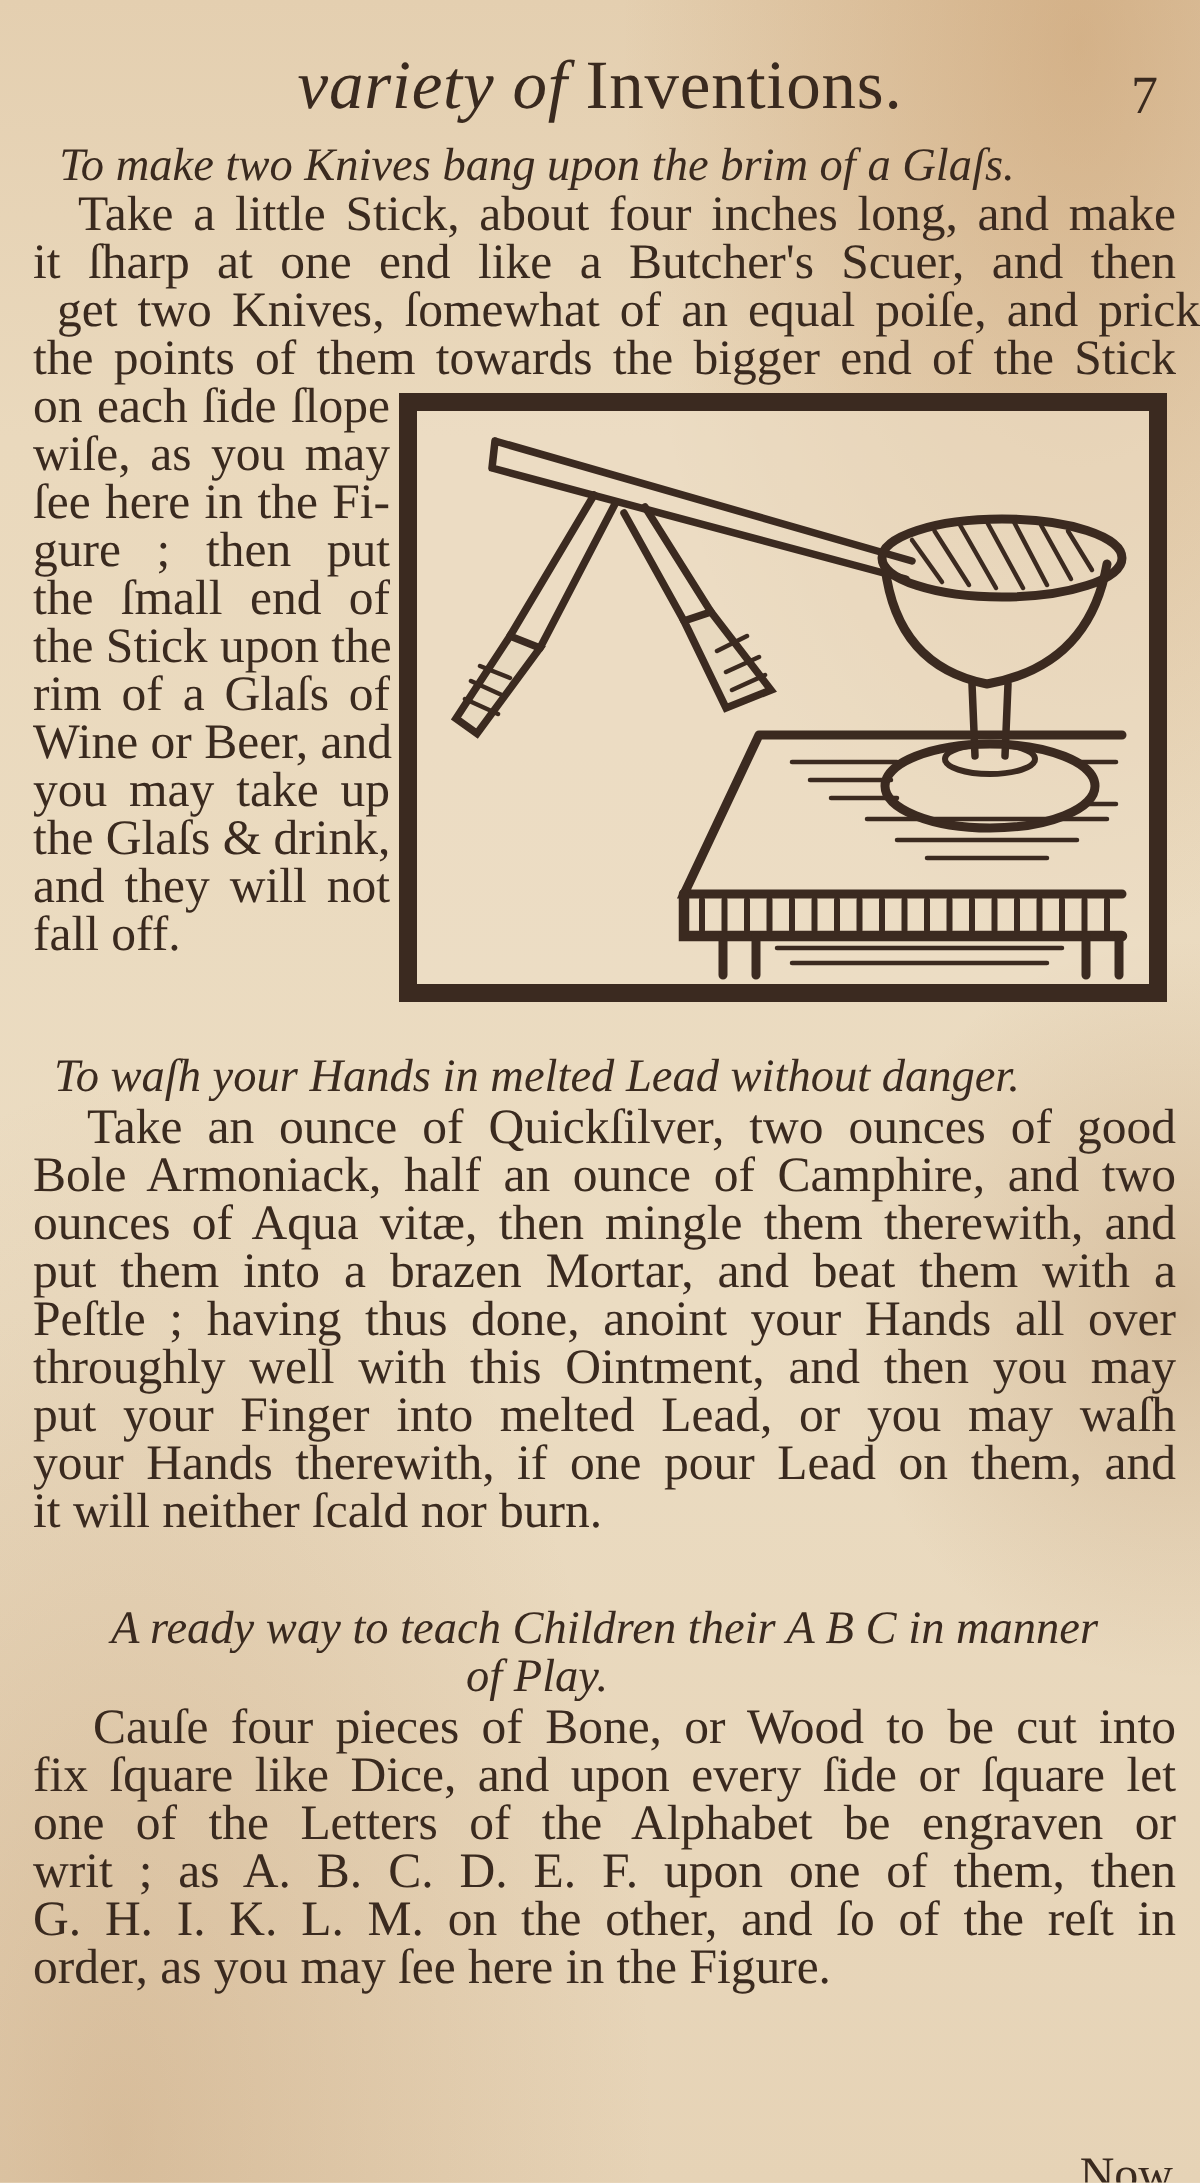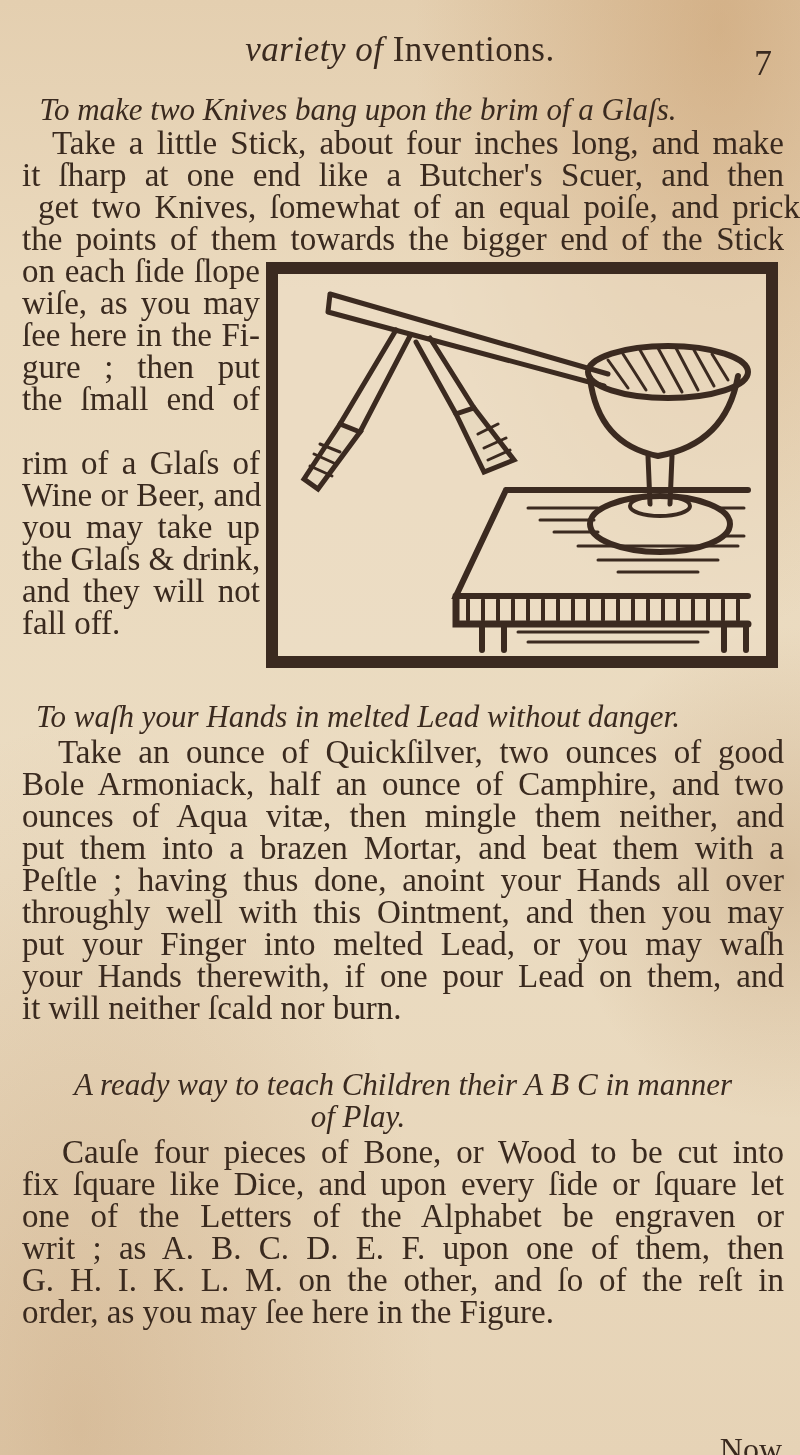--- a/index.html
+++ b/index.html
@@ -11,21 +11,21 @@
       radial-gradient(ellipse at 10% 98%, rgba(170,120,70,0.25) 0%, rgba(170,120,70,0) 35%),
       radial-gradient(ellipse at 98% 60%, rgba(160,110,60,0.25) 0%, rgba(160,110,60,0) 20%),
       linear-gradient(180deg, #e4cfb0 0%, #ead9bd 20%, #ebdcc2 60%, #e6d3b6 100%);
     font-family:"Liberation Serif","DejaVu Serif",serif;
     color:#3a2a1f;
     position:relative;
   }
   .page { position:absolute; left:0; top:0; width:800px; height:1455px; }
   .running-head {
     position:absolute; top:30px; left:0; width:800px; text-align:center;
-    font-size:35px; letter-spacing:0.5px;
+    font-size:46px; letter-spacing:0.5px;
   }
   .running-head .it { font-style:italic; }
   .folio { position:absolute; top:42px; right:28px; font-size:36px; }
   .line {
     position:absolute; left:22px; width:762px; white-space:nowrap;
     font-size:33px; line-height:36px; text-align:justify; text-align-last:justify;
   }
   .line.last { text-align-last:left; }
   .heading {
     position:absolute; left:0; width:716px; text-align:center;
@@ -54,20 +54,21 @@
   <div class="line" style="top:125px; left:52px; width:732px;">Take a little Stick, about four inches long, and make</div>
   <div class="line" style="top:157px;">it ſharp at one end like a Butcher's Scuer, and then</div>
   <div class="line" style="top:189px;margin-left:16px;">get two Knives, ſomewhat of an equal poiſe, and prick</div>
   <div class="line" style="top:221px;">the points of them towards the bigger end of the Stick</div>
 
   <div class="line narrow" style="top:253px;">on each ſide ſlope</div>
   <div class="line narrow" style="top:285px;">wiſe, as you may</div>
   <div class="line narrow" style="top:317px;">ſee here in the Fi-</div>
   <div class="line narrow" style="top:381px;">the ſmall end of</div>
   <div class="line narrow" style="top:349px;">gure ; then put</div>
+  <div class="line narrow" style="top:413px;">the Stick upon the</div>
   <div class="line narrow" style="top:445px;">rim of a Glaſs of</div>
   <div class="line narrow" style="top:509px;">you may take up</div>
   <div class="line narrow" style="top:477px;">Wine or Beer, and</div>
   <div class="line narrow" style="top:541px;">the Glaſs &amp; drink,</div>
   <div class="line narrow" style="top:573px;">and they will not</div>
   <div class="line narrow last" style="top:605px;">fall off.</div>
 
   <div class="figure">
     <svg viewBox="0 0 488 382">
       <g stroke="#3b2a20" fill="none" stroke-linecap="round">
@@ -133,21 +134,21 @@
         </g>
         <path d="M204 350 L204 376 M226 350 L226 376 M446 350 L446 376 M468 350 L468 376" stroke-width="6"></path>
         <path d="M240 358 L430 358 M250 368 L420 368" stroke-width="3"></path>
       </g>
     </svg>
   </div>
 
   <div class="heading" style="top:700px;">To waſh your Hands in melted Lead without danger.</div>
   <div class="line" style="top:734px; left:58px; width:726px;">Take an ounce of Quickſilver, two ounces of good</div>
   <div class="line" style="top:766px;">Bole Armoniack, half an ounce of Camphire, and two</div>
-  <div class="line" style="top:798px;">ounces of Aqua vitæ, then mingle them neither, and</div>
+  <div class="line" style="top:798px;">ounces of Aqua vitæ, then mingle them therewith, and</div>
   <div class="line" style="top:830px;">put them into a brazen Mortar, and beat them with a</div>
   <div class="line" style="top:862px;">Peſtle ; having thus done, anoint your Hands all over</div>
   <div class="line" style="top:894px;">throughly well with this Ointment, and then you may</div>
   <div class="line" style="top:926px;">put your Finger into melted Lead, or you may waſh</div>
   <div class="line" style="top:958px;">your Hands therewith, if one pour Lead on them, and</div>
   <div class="line last" style="top:990px;">it will neither ſcald nor burn.</div>
 
   <div class="heading" style="top:1100px;">of Play.</div>
   <div class="heading" style="top:1068px; left:22px; width:762px;">A ready way to teach Children their A B C in manner</div>
   <div class="line" style="top:1134px; left:62px; width:722px;">Cauſe four pieces of Bone, or Wood to be cut into</div>

